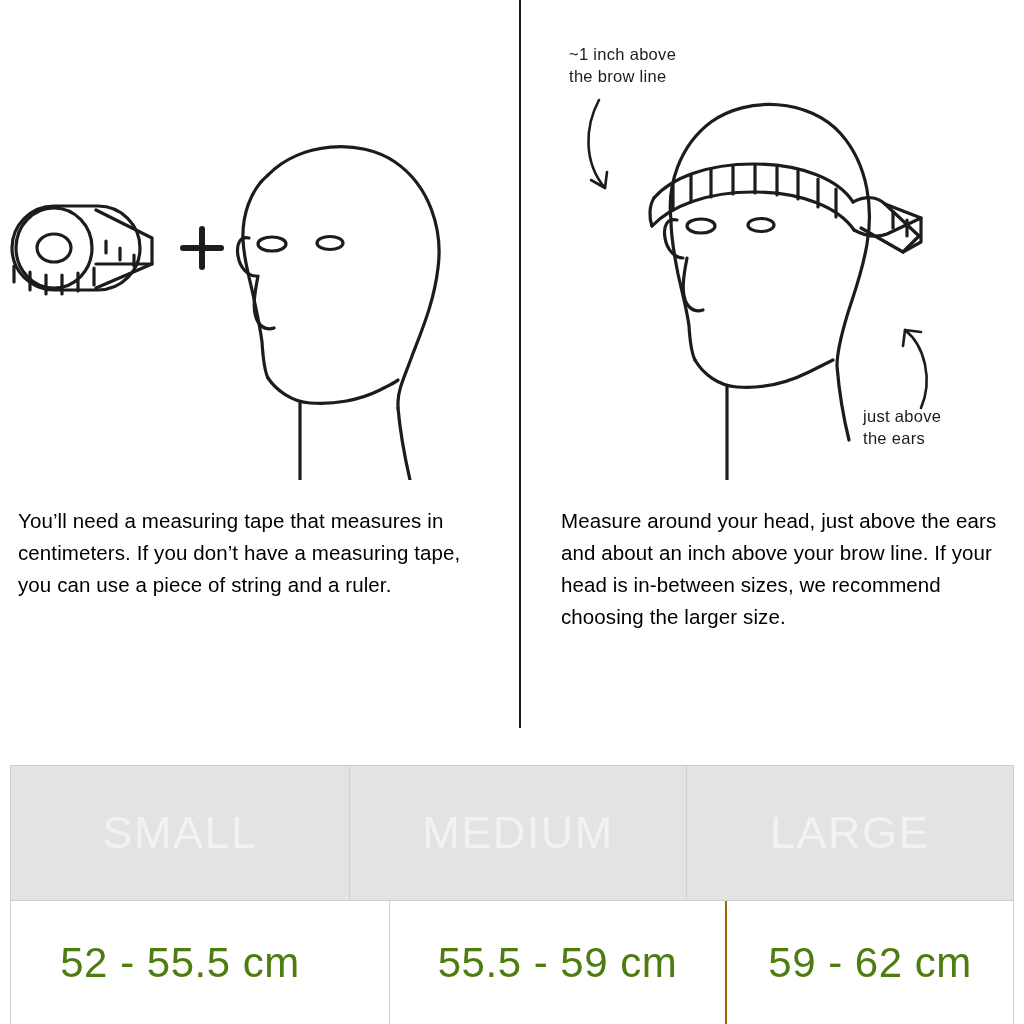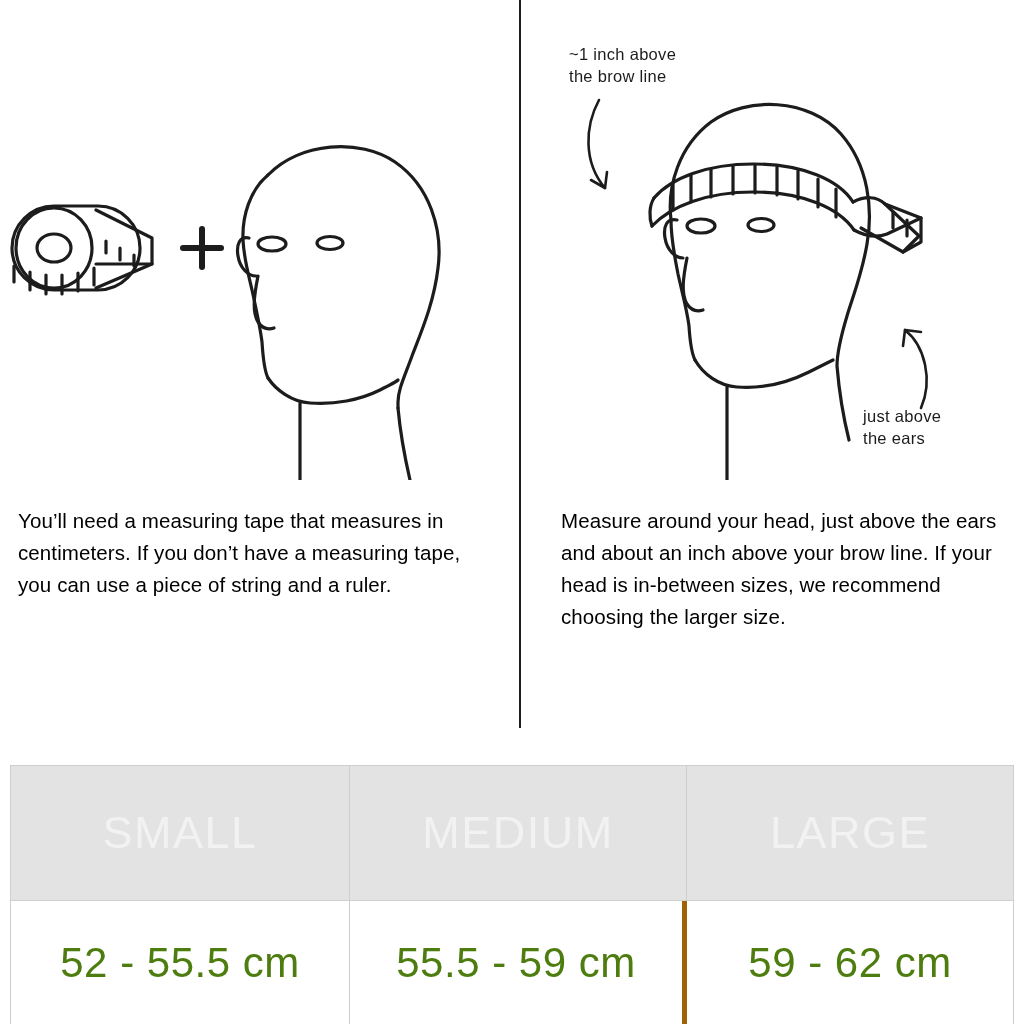--- a/index.html
+++ b/index.html
@@ -125,21 +125,21 @@
   }
   .td {
     color: #4d7c0f;
     font-size: 42px;
     letter-spacing: 0.5px;
   }
   .col-1 { width: 338px; }
   .col-2 { width: 338px; border-left: 1px solid #cfcfcf; border-right: 1px solid #cfcfcf; }
   .col-3 { flex: 1; }
 
-  .table-body .col-2 { border-left: 1px solid #cfcfcf; border-right: 5px solid #a16207; }
+  .table-body .col-2 { border-left: 1px solid #cfcfcf; border-right: 2px solid #a16207; margin-left: 40px; }
 
   
   .anno {
     font-family: "Liberation Sans", sans-serif;
     font-size: 16.5px;
     fill: #1c1c1c;
     letter-spacing: 0.3px;
   }
 </style>
 </head>

